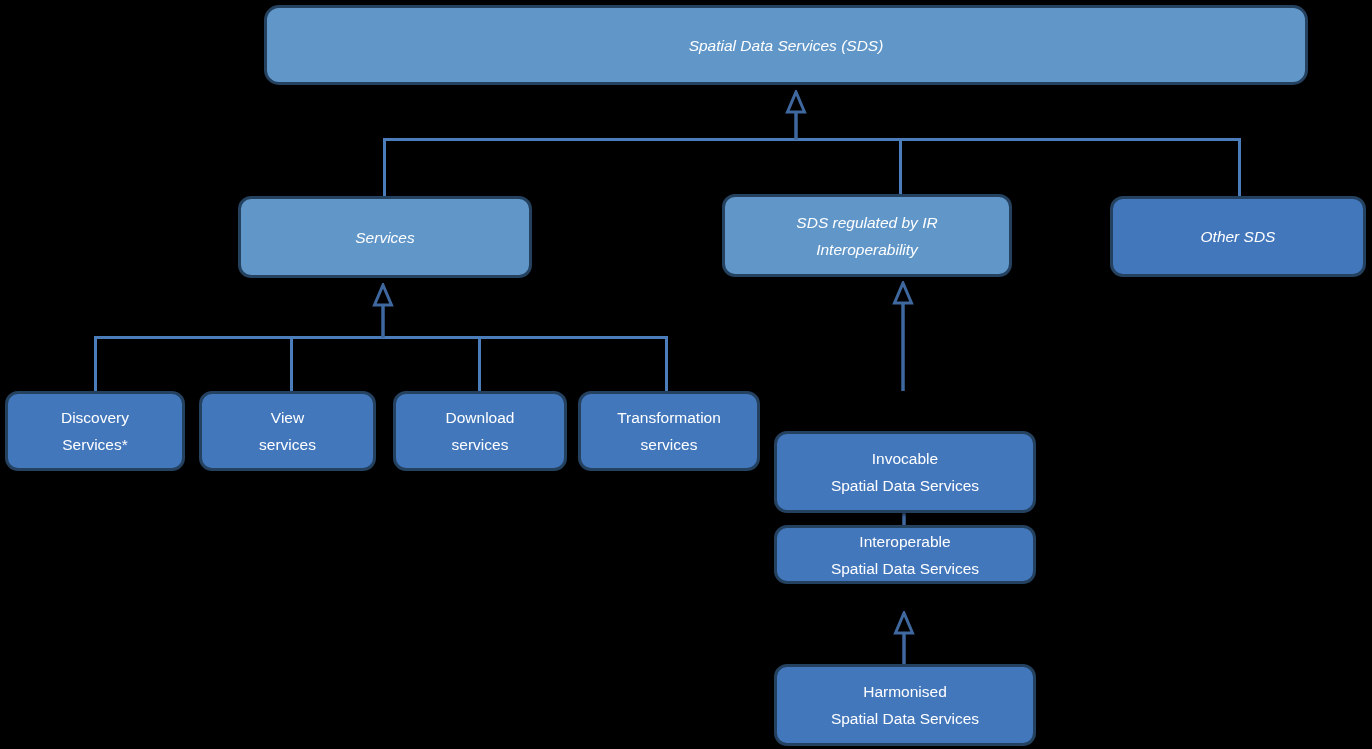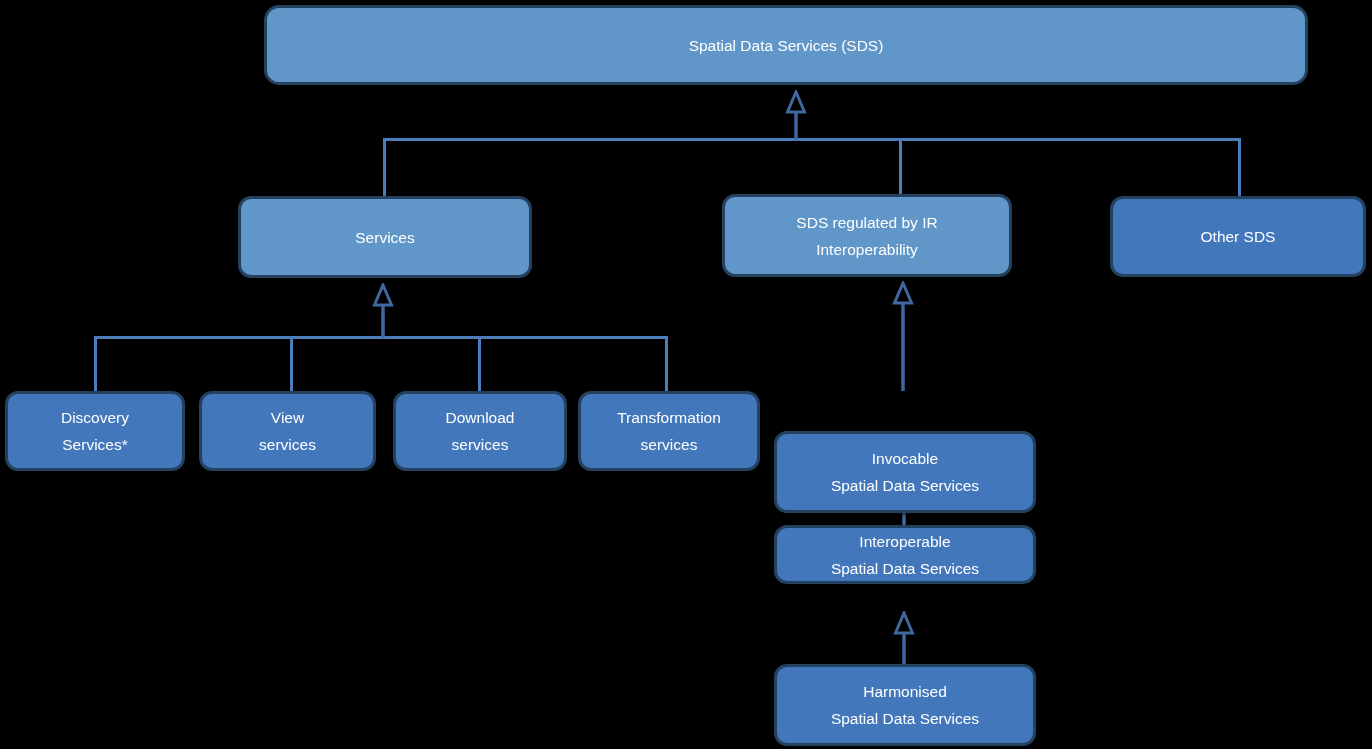--- a/index.html
+++ b/index.html
@@ -29,21 +29,21 @@
     flex-direction:column;
     align-items:center;
     justify-content:center;
     text-align:center;
     font-size:15.5px;
     line-height:27px;
     box-shadow:2px 2px 3px rgba(0,0,0,0.55);
   }
   .node.light{background:var(--light-fill);}
   .node.dark{background:var(--dark-fill);}
-  .node.italic{text-align:right;}
+  .node.italic{font-style:italic;text-align:right;}
   .node .ln{display:block;}
   .conn{
     position:absolute;
     background:var(--connector);
   }
   .arrow{position:absolute;display:block;}
   .arrow .stem{stroke:var(--arrow);stroke-width:3.5;}
   .arrow .head{fill:var(--bg);stroke:var(--arrow);stroke-width:3;stroke-linejoin:miter;}
 </style>
 </head>

